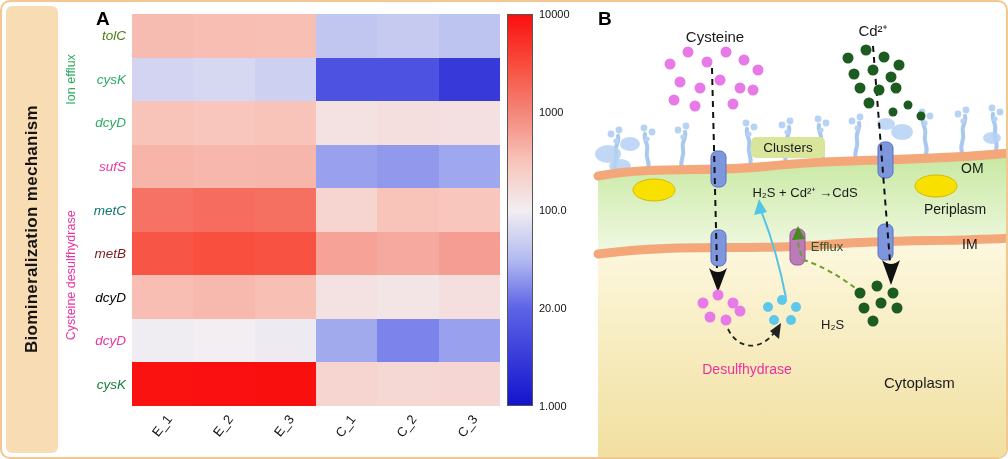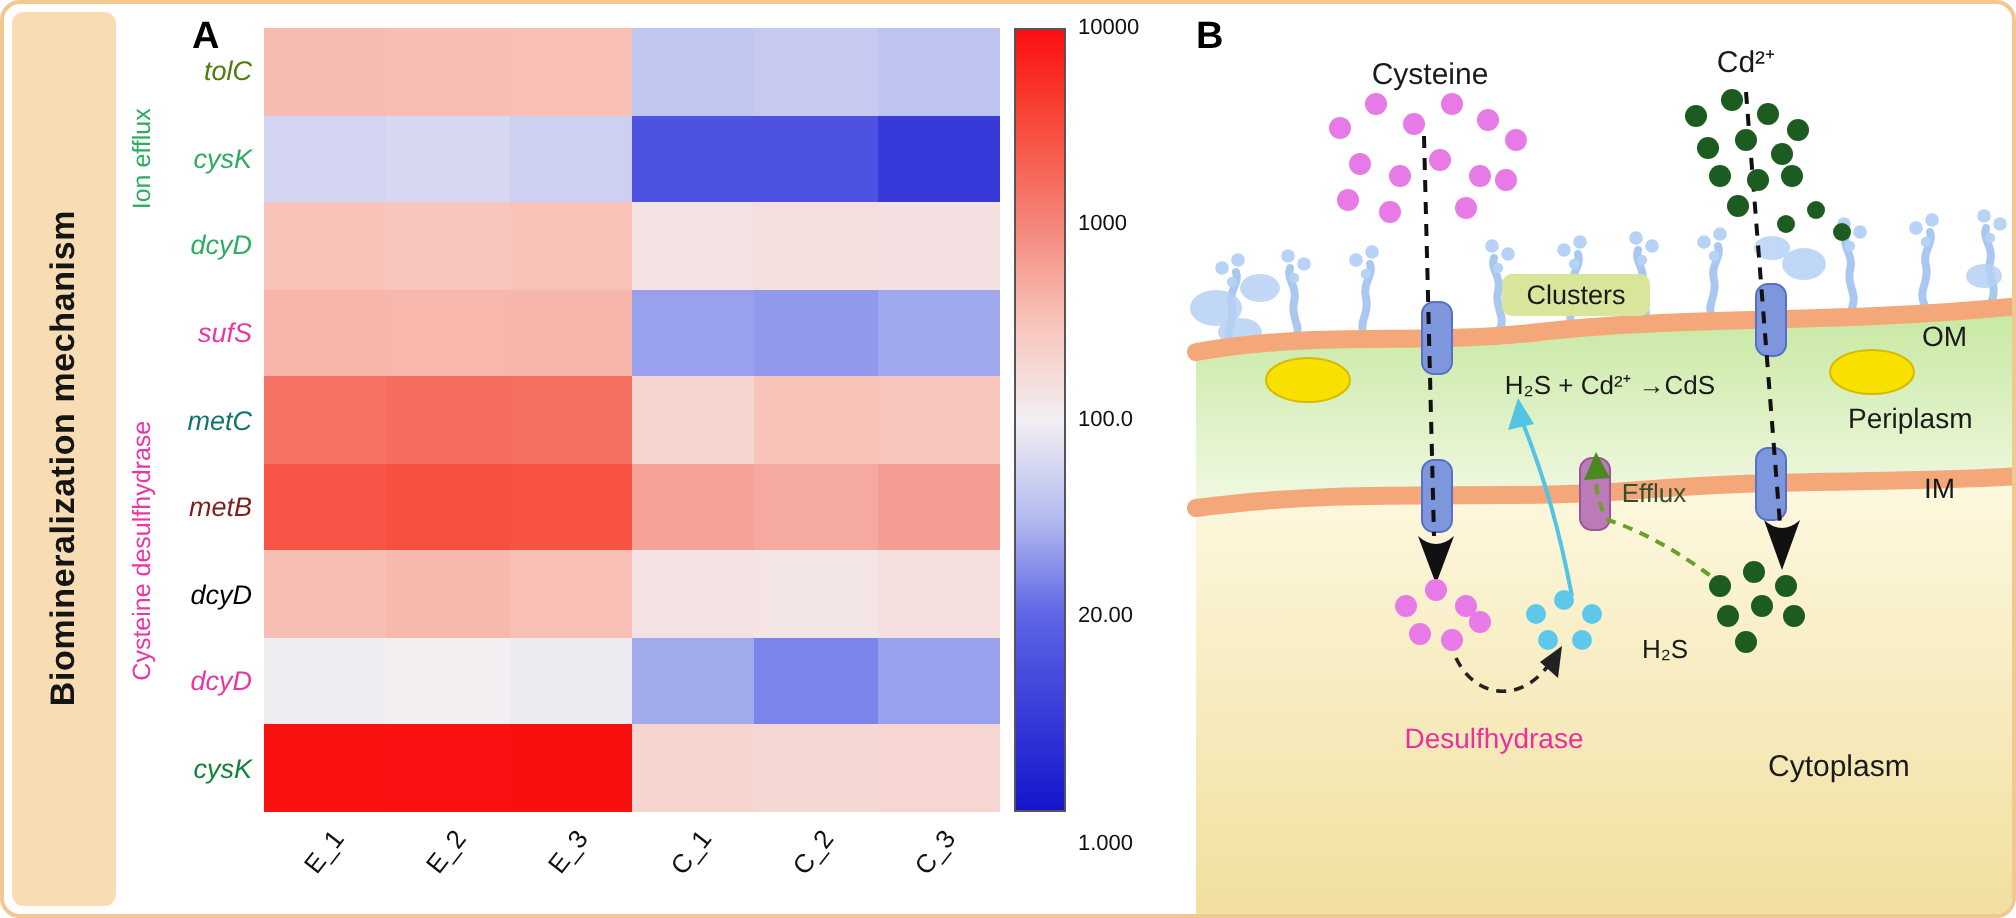--- a/index.html
+++ b/index.html
@@ -128,21 +128,21 @@
         <div class="col-anchor" style="left: 337.333px;">
           <span class="col-label">C_3</span>
         </div>
       </div>
     <div id="colorbar-bar" style="background: linear-gradient(rgb(250, 15, 15) 0%, rgb(248, 76, 60) 12.5%, rgb(244, 134, 122) 25%, rgb(248, 196, 186) 37.5%, rgb(242, 238, 242) 50%, rgb(180, 188, 240) 62.5%, rgb(94, 100, 230) 75%, rgb(20, 20, 205) 100%);"></div>
     <div id="colorbar-ticks">
         <div class="cb-tick" style="top: 0%;">10000</div>
         <div class="cb-tick" style="top: 25%;">1000</div>
         <div class="cb-tick" style="top: 50%;">100.0</div>
         <div class="cb-tick" style="top: 75%;">20.00</div>
-        <div class="cb-tick" style="top: 100%; margin-top: 16px;">1.000</div>
+        <div class="cb-tick" style="top: 100%;">1.000</div>
       </div>
   </div>
 
   <div class="panel panel-b">
     <div class="panel-tag">B</div>
     <svg width="420" height="459" viewBox="0 0 420 459">
       <defs>
         <linearGradient id="periG" x1="0" y1="0" x2="0" y2="1">
           <stop offset="0" stop-color="#c6e8a0"></stop>
             <stop offset="1" stop-color="#f2f9e4"></stop>

